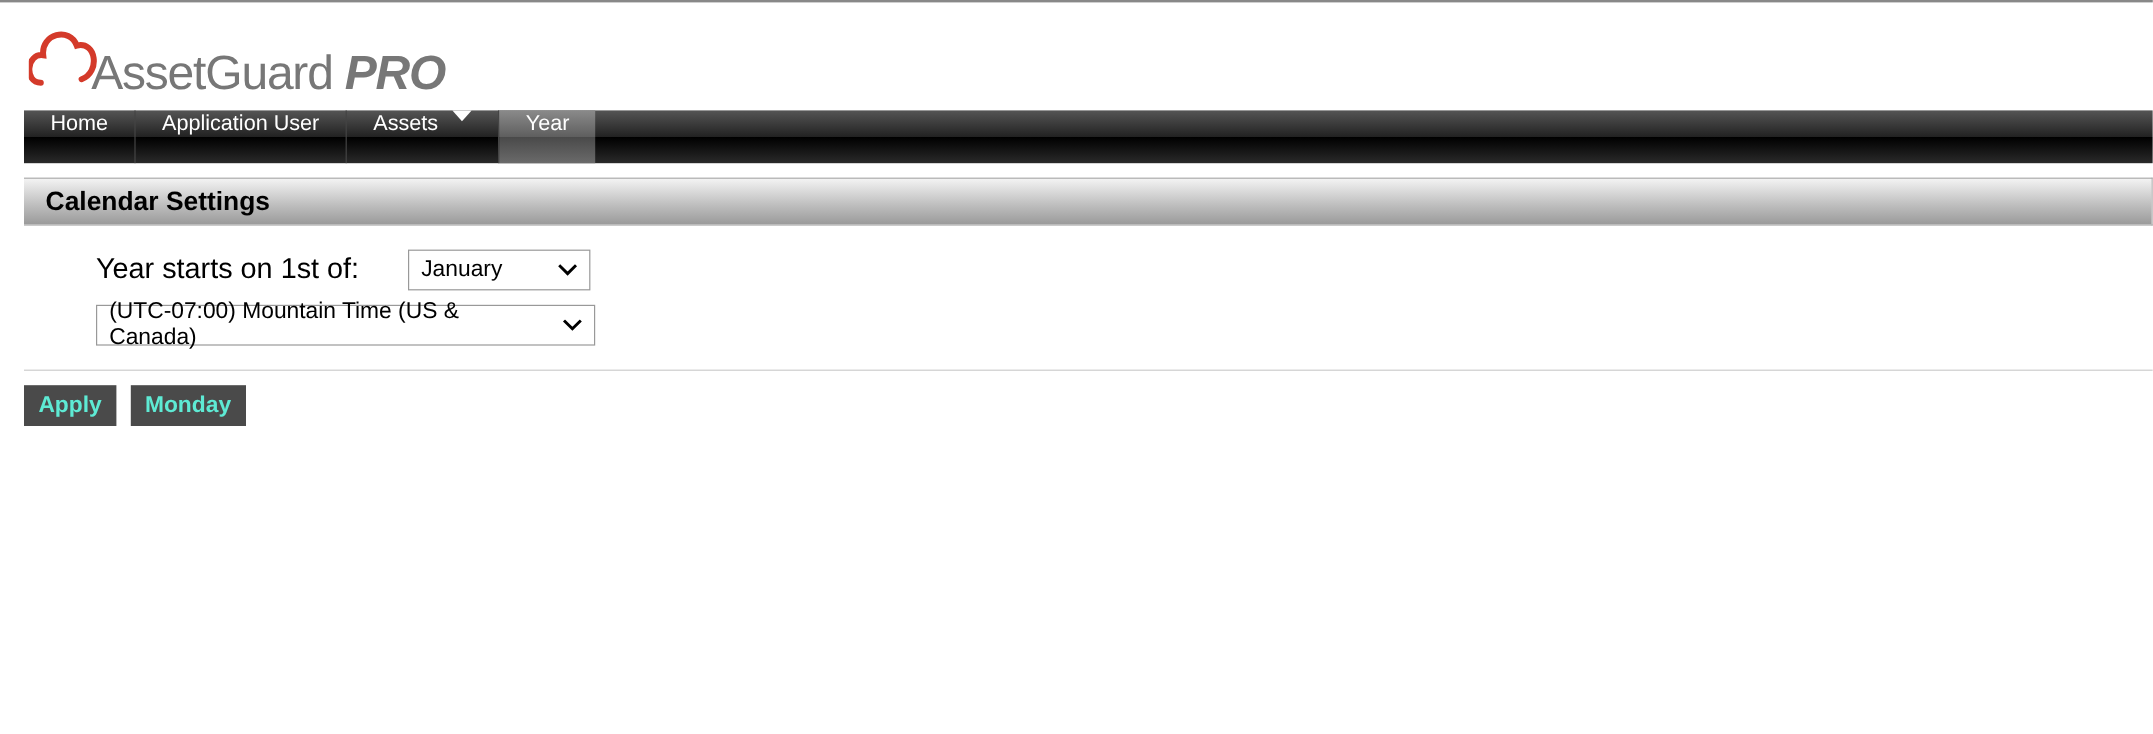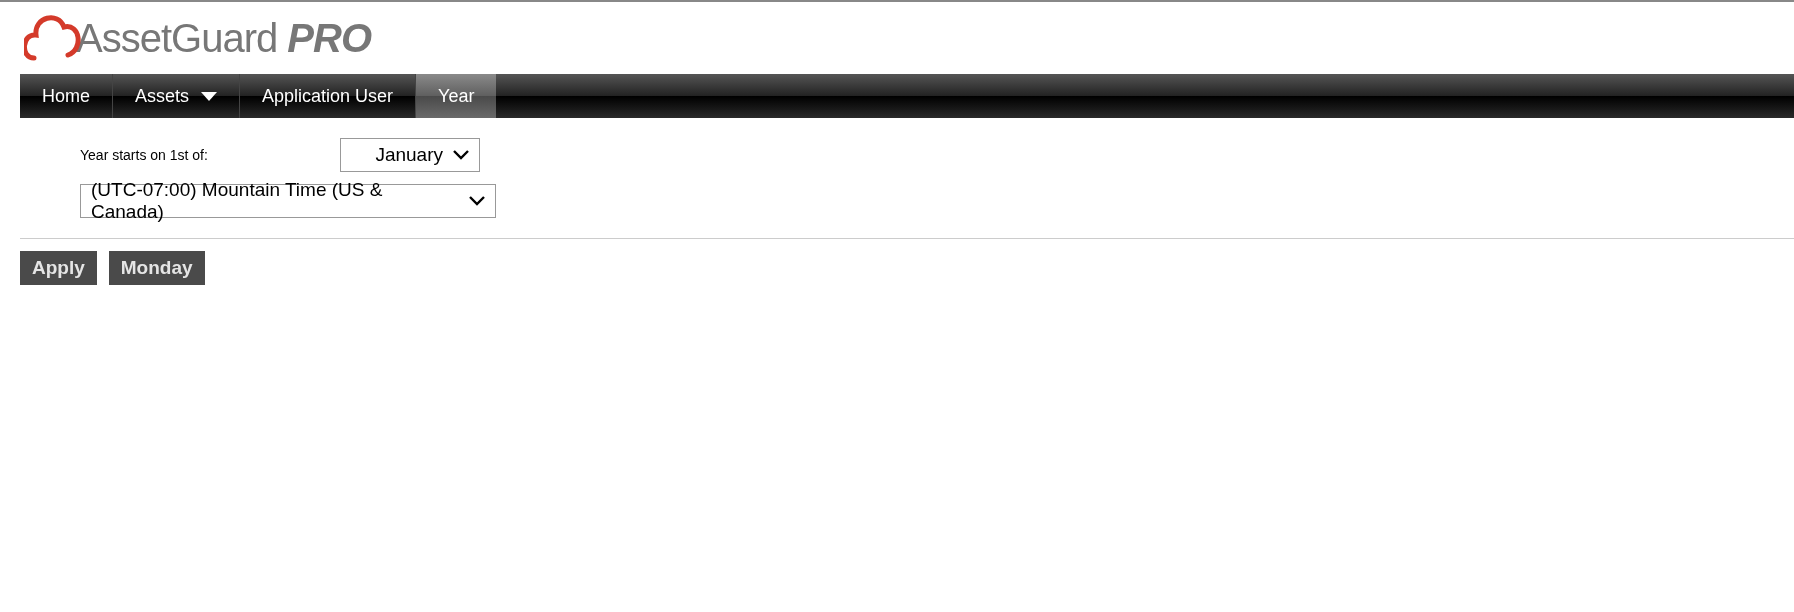--- a/index.html
+++ b/index.html
@@ -7,23 +7,23 @@
     font-family: Arial, Helvetica, sans-serif;
     background: #fff;
     width: 1794px;
     border-top: 2px solid #888;
   }
   .wrap {
     padding: 0 0 0 20px;
   }
   .logo-row {
     display: flex;
-    align-items: center;
+    align-items: flex-end;
     padding: 8px 0 8px 4px;
-    height: 72px;
+    height: 90px;
   }
   .logo-cloud {
     position: relative;
     width: 58px;
     height: 70px;
     margin-right: -6px;
   }
   .logo-text {
     font-size: 40px;
     color: #777;
@@ -39,21 +39,20 @@
     display: flex;
     background: linear-gradient(#555 0%, #222 50%, #000 51%, #2a2a2a 100%);
     height: 44px;
     width: 100%;
   }
   .nav-item {
     color: #fff;
     font-size: 18px;
     padding: 0 22px;
     display: flex;
-    align-items: center;
     border-right: 1px solid #444;
     cursor: pointer;
     gap: 12px;
   }
   .nav-item.active {
     background: linear-gradient(#8a8a8a 0%, #5f5f5f 50%, #4a4a4a 51%, #6a6a6a 100%);
     border-right: none;
   }
   .tri {
     width: 0; height: 0;
@@ -74,52 +73,52 @@
     border-bottom: 1px solid #ccc;
     padding: 14px 0 14px 60px;
   }
   .form-row {
     display: flex;
     align-items: center;
     height: 46px;
   }
   .form-label {
     width: 260px;
-    font-size: 14px;
+    font-size: 24px;
     color: #000;
   }
   .select-wrap {
     position: relative;
     display: inline-flex;
     align-items: center;
     border: 1px solid #999;
     background: #fff;
     height: 34px;
     padding: 0 36px 0 10px;
     font-size: 19px;
     cursor: pointer;
   }
-  .select-wrap.sm { width: 140px; justify-content: flex-end; }
+  .select-wrap.sm { width: 152px; }
   .select-wrap.lg { width: 416px; }
   .select-caret {
     position: absolute;
     right: 10px;
     top: 50%;
     transform: translateY(-50%);
   }
   .select-caret svg { display:block; }
   .buttons-row {
     display: flex;
     gap: 12px;
     margin-top: 12px;
     margin-left: 0;
   }
   .btn {
     background: #4a4a4a;
-    color: #e5e5e5;
+    color: #5eead4;
     font-size: 19px;
     font-weight: 700;
     border: none;
     padding: 6px 12px;
     cursor: pointer;
   }
   .arrow-annot {
     position: absolute;
     left: 58px;
     top: 405px;
@@ -142,31 +141,32 @@
     <div class="logo-text">
       <span>AssetGuard </span><span class="pro">PRO</span>
     </div>
   </div>
 
   <div class="nav">
     <div class="nav-item">
       <span>Home</span>
     </div>
     <div class="nav-item">
+      <span>Application User</span>
+    </div>
+    <div class="nav-item">
       <span>Assets</span>
       <span class="tri"></span>
     </div>
-    <div class="nav-item">
-      <span>Application User</span>
-    </div>
     <div class="nav-item active">
       <span>Year</span>
     </div>
   </div>
 
+  <div class="panel-header">Calendar Settings</div>
 
   <div class="panel-body">
     <div class="form-row">
       <div class="form-label">Year starts on 1st of:</div>
       <div class="select-wrap sm">
         <span>January</span>
         <span class="select-caret">
           <svg width="16" height="10" viewBox="0 0 16 10">
                 <path d="M1 1 L8 8 L15 1" fill="none" stroke="#000" stroke-width="2.4"></path>
               </svg>

